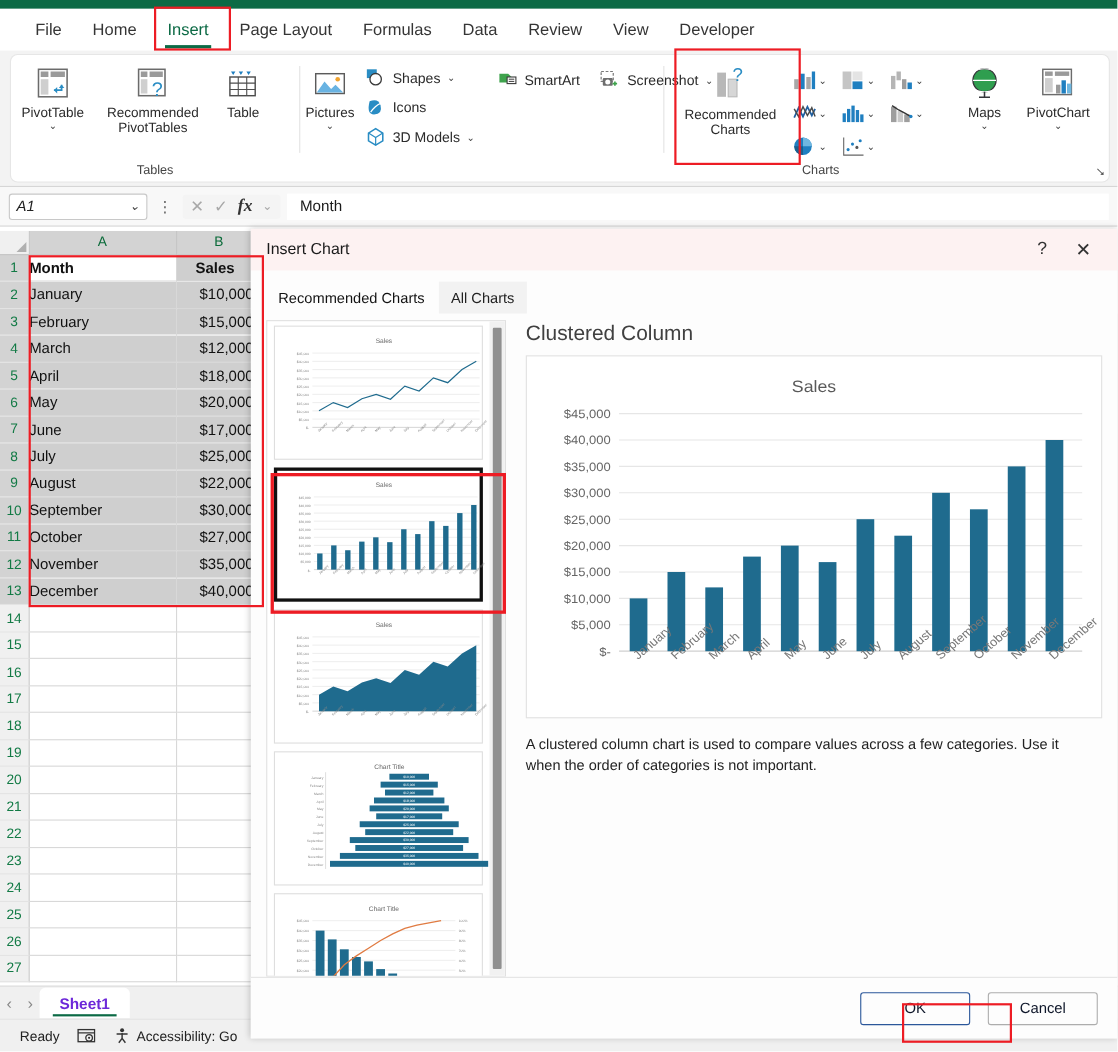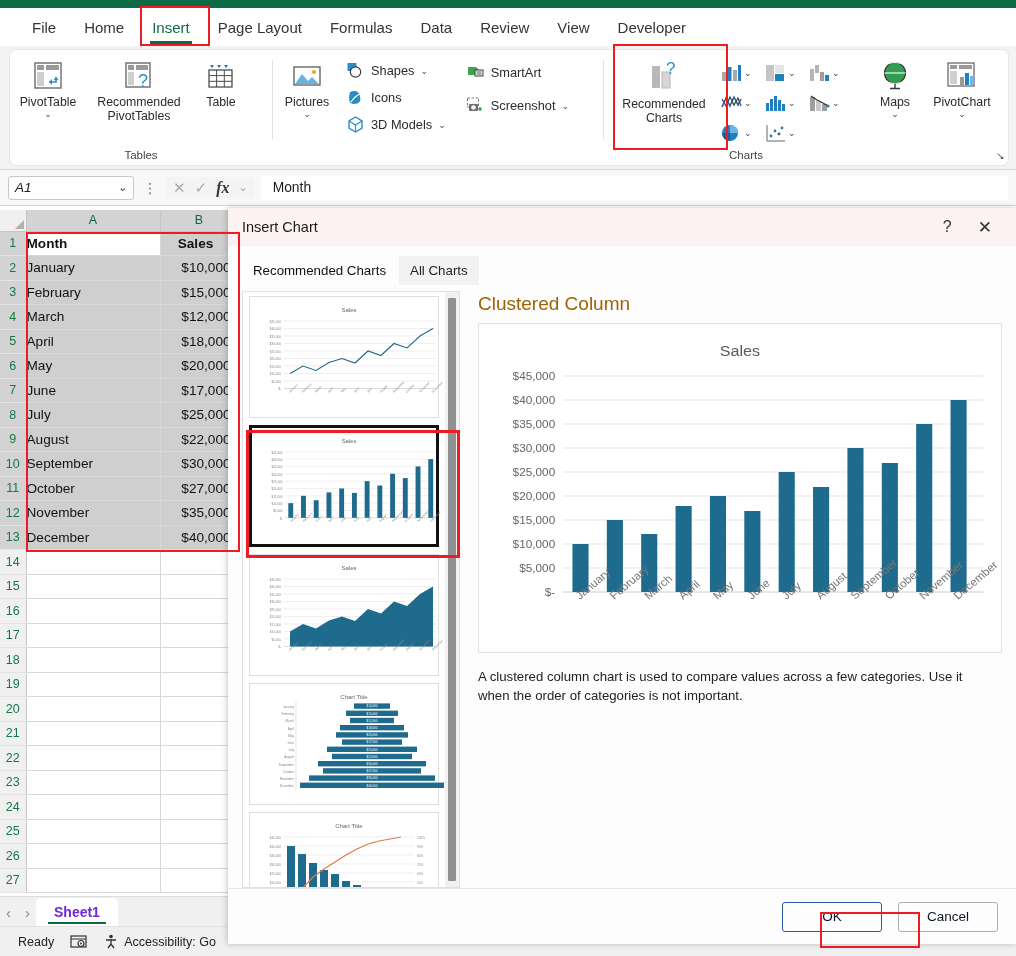--- a/index.html
+++ b/index.html
@@ -138,21 +138,21 @@
 
   .thumbpane { width:218px; background:#fff; border:1px solid #e0e0e0; position:relative; overflow:hidden;}
   .thumblist { position:absolute; inset:0 14px 0 0; overflow:hidden; padding:4px 6px;}
   .thumb { border:1px solid #dedede; background:#fff; margin-bottom:7px; position:relative; padding:4px; }
   .thumb.selected { border:3px solid #111; }
   .thumb-hl { position:absolute; border:3px solid #ed1c24; z-index:45; pointer-events:none;}
   .sbar { position:absolute; right:0; top:0; bottom:0; width:14px; background:#f1f1f1;}
   .sthumb { position:absolute; left:3px; top:6px; width:8px; bottom:6px; background:#909090; border-radius:1px; cursor:pointer;}
 
   .previewpane { flex:1; padding-left:18px; display:flex; flex-direction:column;}
-  .preview-title { font-size:19px; color:#a16207; margin:2px 0 8px 0;}
+  .preview-title { font-size:19px; color:#404040; margin:2px 0 8px 0;}
   .preview-chart { border:1px solid #e2e2e2; background:#fff; height:330px; position:relative;}
   .preview-desc { font-size:13.2px; color:#222; line-height:19px; margin-top:14px; padding-right:16px;}
 
   .dlg-foot { height:56px; display:flex; align-items:center; justify-content:flex-end;
               padding-right:18px; gap:16px; border-top:1px solid #e4e4e4; background:#fdfdfd;}
   .dbtn { width:100px; height:30px; background:#fdfdfd; border:1px solid #adadad; border-radius:3px;
           font-size:13.5px; color:#0f172a; display:flex; align-items:center; justify-content:center; cursor:pointer;}
   .dbtn.primary { border:1.5px solid #2b579a; }
 
   svg { display:block; }
@@ -269,21 +269,21 @@
               <svg width="19" height="19" viewBox="0 0 19 19">
                 <path d="M9.5 2 L16 6 v7 l-6.5 4 L3 13 V6 z" fill="#fff" stroke="#2a8dc4" stroke-width="1.4"></path>
                 <path d="M3 6 l6.5 4 l6.5 -4 M9.5 10 v7" stroke="#2a8dc4" stroke-width="1.1" fill="none"></path>
               </svg>
             </span>
             <span class="lbl">3D Models</span>
             <span class="caret">⌄</span>
           </div>
         </div>
 
-        <div style="display:flex; flex-direction:column; gap:8px; padding-top:4px; margin-left:10px;">
+        <div style="display:flex; flex-direction:row; gap:8px; padding-top:4px; margin-left:10px;">
           <div class="smallbtn">
             <span class="ico">
               <svg width="19" height="19" viewBox="0 0 19 19">
                 <path d="M2 4 h8 l4 4 l-4 4 H2 z" fill="#3fa34d"></path>
                 <rect x="9" y="7" width="8" height="6" fill="#fff" stroke="#3a3a3a" stroke-width="1"></rect>
                 <line x1="10.5" y1="9" x2="15.5" y2="9" stroke="#3a3a3a" stroke-width="0.9"></line>
                 <line x1="10.5" y1="11" x2="15.5" y2="11" stroke="#3a3a3a" stroke-width="0.9"></line>
               </svg>
             </span>
             <span class="lbl">SmartArt</span>

